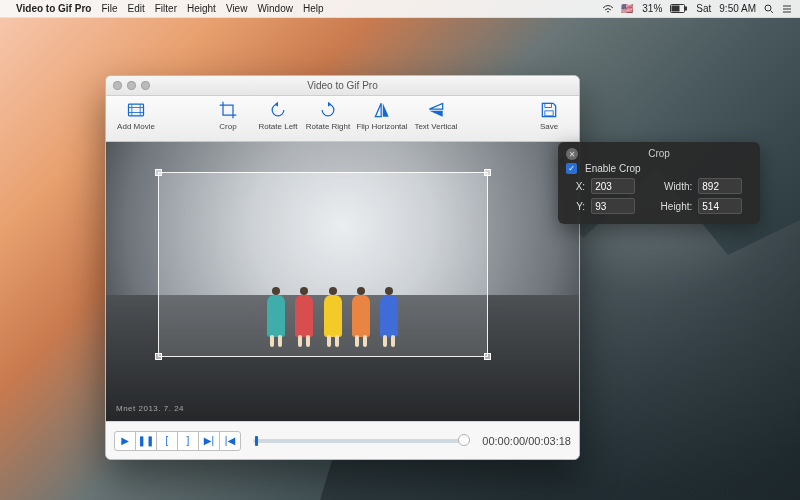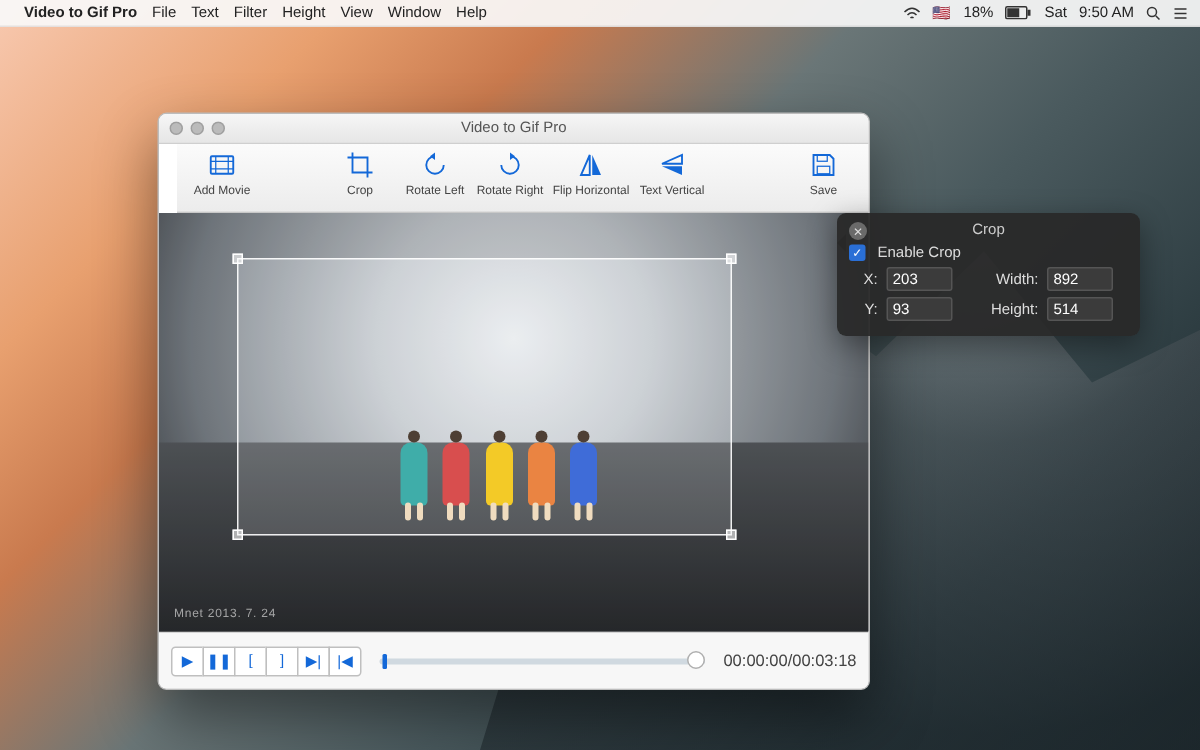--- a/index.html
+++ b/index.html
@@ -41,21 +41,21 @@
   border-bottom:1px solid #cfcfcf;
   display:flex; align-items:center; position:relative; font-size:10px; color:#555;
 }
 .traffic { display:flex; gap:5px; padding-left:7px; }
 .traffic span{ width:9px;height:9px;border-radius:50%; background:#bbb; border:0.5px solid rgba(0,0,0,0.15);}
 .titlebar .title { position:absolute; left:0; right:0; text-align:center; pointer-events:none; }
 
 .toolbar {
   height:46px; background:linear-gradient(#fbfbfb,#ececec);
   border-bottom:1px solid #c8c8c8;
-  display:flex; align-items:flex-start; padding:3px 6px 0; gap:2px;margin-left:12px;
+  display:flex; align-items:flex-start; padding:3px 6px 0; gap:2px;
 }
 .tb-group { display:flex; gap:2px; }
 .tb-btn {
   display:flex; flex-direction:column; align-items:center; justify-content:flex-start;
   width:48px; height:40px; border-radius:3px; cursor:default;
   font-size:8px; color:#444;
 }
 .tb-btn .ic { width:22px; height:22px; display:flex; align-items:center; justify-content:center; color:#1368d8; }
 .tb-btn .ic svg { width:20px; height:20px; }
 .tb-btn .lbl { margin-top:1px; white-space:nowrap; }
@@ -129,34 +129,34 @@
 </style>
 </head>
 <body>
 
 <div class="desktop">
 
   <div class="menubar">
     <span class="apple"></span>
     <span class="app-name">Video to Gif Pro</span>
     <span class="menu-item">File</span>
-    <span class="menu-item">Text</span>
+    <span class="menu-item">Edit</span>
     <span class="menu-item">Filter</span>
     <span class="menu-item">Height</span>
     <span class="menu-item">View</span>
     <span class="menu-item">Window</span>
     <span class="menu-item">Help</span>
     <div class="right">
       <span class="icon">
           <svg width="12" height="10" viewBox="0 0 12 10">
             <path d="M1 4 Q6 -1 11 4 M3 6 Q6 3 9 6 M5 8 Q6 7 7 8" stroke="#333" stroke-width="1" fill="none"></path>
           </svg>
         </span>
       <span>🇺🇸</span>
-      <span>18%</span>
+      <span>31%</span>
       <span class="icon">
           <svg width="18" height="9" viewBox="0 0 18 9">
             <rect x="0.5" y="0.5" width="14" height="8" rx="1" fill="none" stroke="#333"></rect>
             <rect x="1.5" y="1.5" width="8" height="6" fill="#333"></rect>
             <rect x="15" y="2.5" width="2" height="4" fill="#333"></rect>
           </svg>
         </span>
       <span>Sat</span>
       <span>9:50 AM</span>
       <span class="icon">

